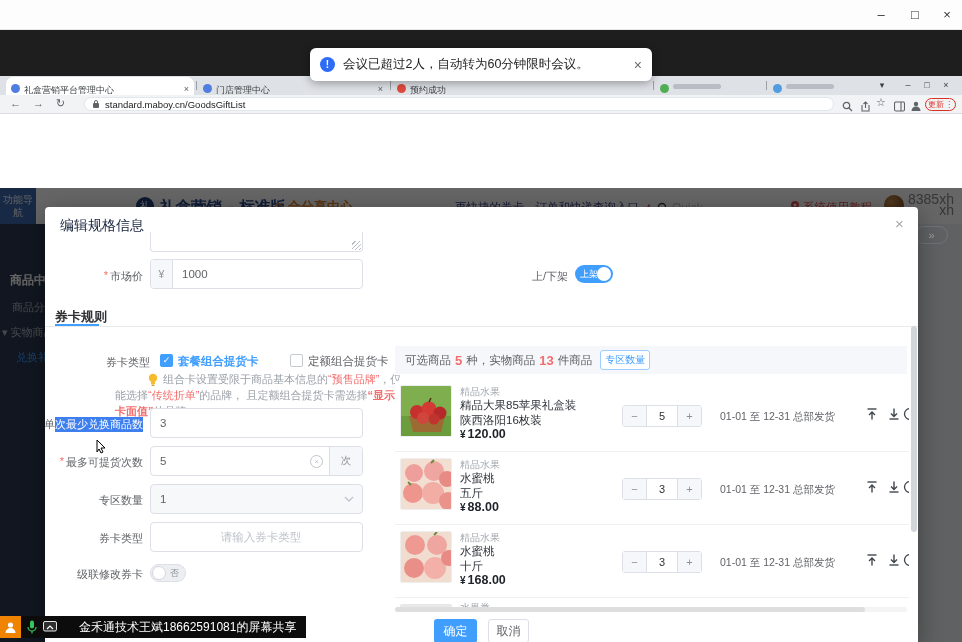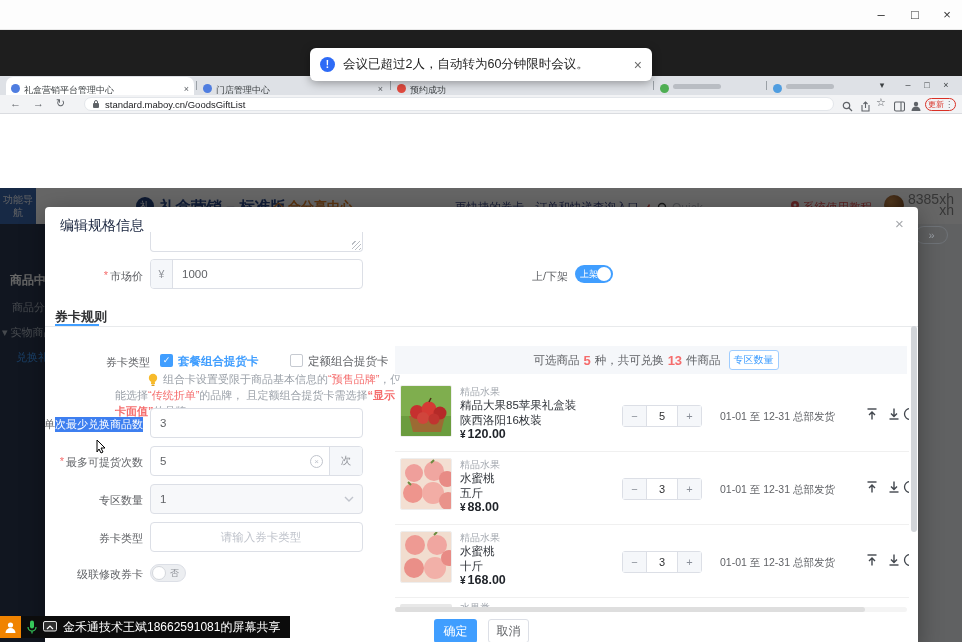--- a/index.html
+++ b/index.html
@@ -81,21 +81,21 @@
   .cbx-lab { position:absolute; top:147px; font-size:11.5px; }
   .hint { position:absolute; left:70px; top:164px; width:296px; font-size:11px; color:#9aa0a8; line-height:16px; text-indent:48px; }
   .red { color:#f56c6c; }
   .red-b { color:#f56c6c; font-weight:bold; }
   .bulb { position:absolute; left:102px; top:166px; }
   .toggle-off { position:absolute; left:105px; top:357px; width:36px; height:18px; background:#eceef1; border:1px solid #dcdfe6; border-radius:9px; color:#909399; font-size:9px; line-height:16px; text-align:right; padding-right:6px; }
   .toggle-off .knob { position:absolute; left:1px; top:1px; width:14px; height:14px; border-radius:50%; background:#fff; border:1px solid #d4d7dc; }
   .cursor-ptr { position:absolute; left:50px; top:232px; z-index:5; }
 
   
-  .pool-head { position:absolute; left:350px; top:139px; width:512px; height:28px; background:#f5f7fa; display:flex; align-items:center; padding-left:10px; font-size:11.5px; color:#606266; white-space:nowrap;justify-content:center; }
+  .pool-head { position:absolute; left:350px; top:139px; width:512px; height:28px; background:#f5f7fa; display:flex; align-items:center; padding-left:10px; font-size:11.5px; color:#606266; white-space:nowrap; }
   .pool-num { color:#f56c6c; font-weight:bold; font-size:13px; margin:0 4px; }
   .sel-goods-btn { margin-left:8px; width:50px; height:20px; border:1px solid #9fcdff; border-radius:3px; background:#fff; color:#409eff; font-size:10px; display:flex; align-items:center; justify-content:center; }
   .prow { position:absolute; left:350px; width:514px; height:71px; background:#fff; border-bottom:1px solid #f0f0f0; overflow:hidden; }
   .pimg { position:absolute; left:5px; top:4px; width:52px; height:52px; border:1px solid #eee; border-radius:2px; overflow:hidden; }
   .pcat { position:absolute; left:65px; top:4px; font-size:10px; color:#a3a8af; }
   .pname { position:absolute; left:65px; top:17px; font-size:11.5px; color:#2e3238;text-align:center; }
   .pspec { position:absolute; left:65px; top:32px; font-size:11.5px; color:#2e3238; }
   .pprice { position:absolute; left:65px; top:46px; font-size:12.5px; font-weight:bold; color:#1f2329; }
   .pprice .cur { font-size:10px; font-weight:bold; margin-right:2px; }
   .stepper { position:absolute; left:227px; top:24px; width:80px; height:22px; border:1px solid #dcdfe6; border-radius:3px; display:flex; }
@@ -108,21 +108,21 @@
   .hscroll .thumb { position:absolute; left:0; top:0; width:470px; height:5px; background:#dedede; border-radius:3px; }
   .dlg-scroll { position:absolute; left:866px; top:119px; width:6px; height:206px; background:#d2d5d9; border-radius:3px; }
   .footer-btn { position:absolute; top:412px; height:24px; border-radius:3px; font-size:12px; display:flex; align-items:center; justify-content:center; }
   .btn-ok { left:389px; width:43px; background:#409eff; color:#fff; }
   .btn-cancel { left:443px; width:41px; background:#fff; border:1px solid #dcdfe6; color:#606266; }
 
   
   .sharebar { position:absolute; left:0; top:616px; height:22px; z-index:20; display:flex; align-items:stretch; }
   .sb-orange { width:21px; background:#f08300; display:flex; align-items:center; justify-content:center; }
   .sb-black { background:#0c0c0c; display:flex; align-items:center; padding:0 10px 0 6px; }
-  .sb-text { color:#fff; font-size:12px; margin-left:6px; white-space:nowrap; }
+  .sb-text { color:#fff; font-size:12px; margin-left:22px; white-space:nowrap; }
 </style>
 </head>
 <body>
 
 <div id="stage">
 
   <div class="titlebar">
     <div class="wctl" style="left:866px;">–</div>
     <div class="wctl" style="left:900px;">□</div>
     <div class="wctl" style="left:932px;">×</div>
@@ -325,21 +325,21 @@
 
         <div class="flabel" style="top:360px; width:98px;">级联修改券卡</div>
         <div class="toggle-off">
           <span>否</span>
           <span class="knob"></span>
         </div>
 
         <div class="pool-head">
           <span>可选商品</span>
           <span class="pool-num">5</span>
-          <span>种，共可兑换</span>
+          <span>种，实物商品</span>
           <span class="pool-num">13</span>
           <span>件商品</span>
           <div class="sel-goods-btn">专区数量</div>
         </div>
 
         <div class="prow" style="top:174px;">
           <div class="pimg">
             <svg width="52" height="52" viewBox="0 0 52 52">
                 <rect width="52" height="52" fill="#7fae4e"></rect>
                 <rect y="30" width="52" height="22" fill="#6b9c3e"></rect>

